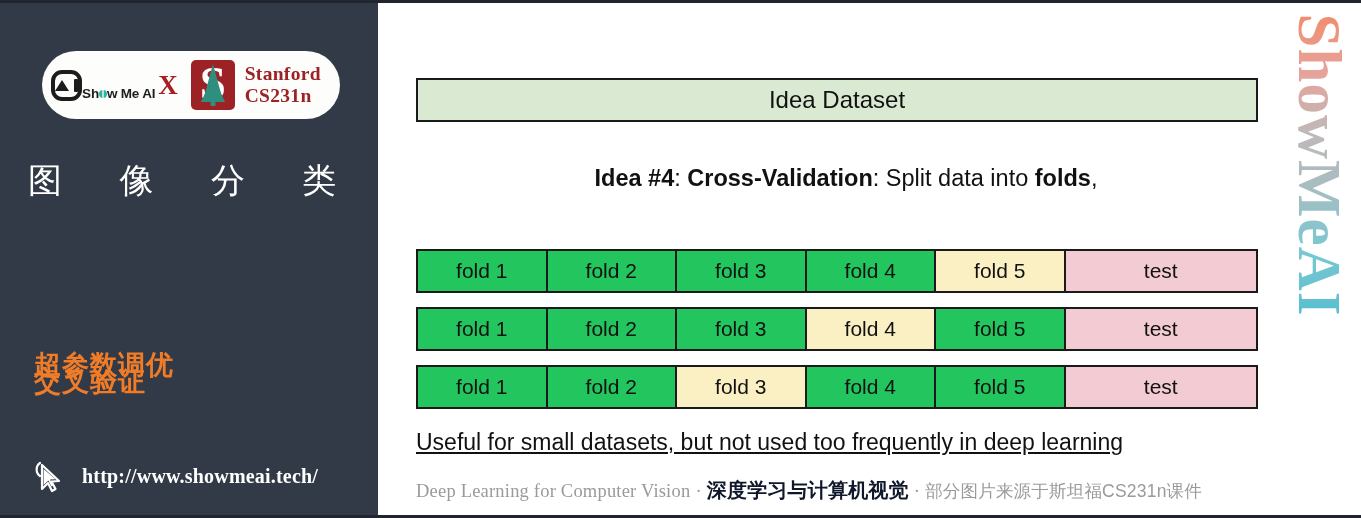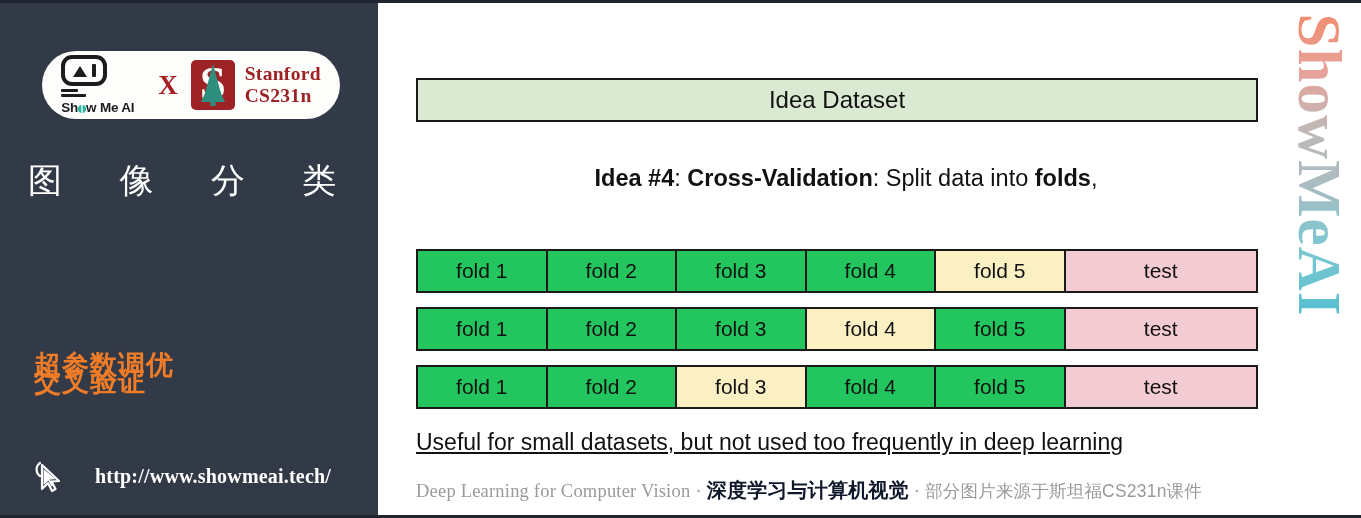--- a/index.html
+++ b/index.html
@@ -31,22 +31,22 @@
     width:298px; height:68px;
     background:#fdfdfb;
     border-radius:34px;
     display:flex;
     align-items:center;
     justify-content:center;
     gap:10px;
   }
   .smai-logo {
     display:flex;
-    flex-direction:column;
-    align-items:flex-start;
+    flex-direction:row;
+    align-items:flex-end;
     justify-content:center;
     width:84px;
   }
   .robot-face {
     width:46px; height:31px;
     border:4px solid #1c1c1c;
     border-radius:11px;
     display:flex;
     align-items:center;
     justify-content:center;
@@ -175,21 +175,21 @@
     letter-spacing:1px;
     white-space:nowrap;
   }
   .topic-1 { top:300px;margin-top:44px; }
   .topic-2 { top:361px; }
   .site-row {
     position:absolute;
     left:34px; bottom:22px;
     display:flex;
     align-items:center;
-    gap:29px;
+    gap:16px;
   }
   .cursor-icon { width:32px; height:34px; flex:0 0 32px; }
   .site-url {
     color:#ffffff;
     font-size:20px;
     font-family:"Liberation Serif", serif;
     font-weight:bold;
     letter-spacing:0.2px;
     white-space:nowrap;
   }

